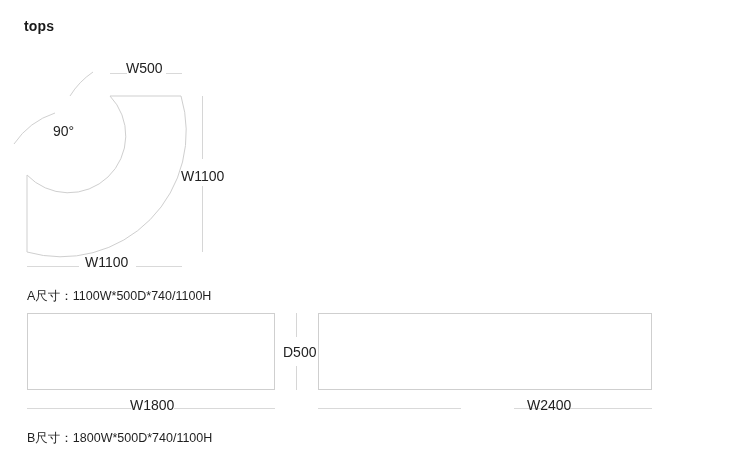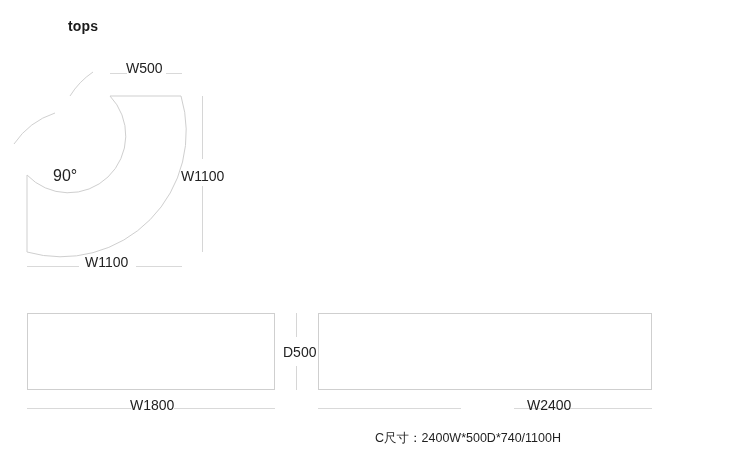--- a/index.html
+++ b/index.html
@@ -22,21 +22,20 @@
   }
 
   .page-title {
     position: absolute;
     left: 24px;
     top: 18px;
     font-size: 14px;
     font-weight: bold;
     color: #1a1a1a;
     letter-spacing: 0.2px;
-    margin-left: 44px;
   }
 
   
   .dim-text {
     position: absolute;
     font-size: 14px;
     color: #222222;
     white-space: nowrap;
     line-height: 1;
   }
@@ -106,21 +105,21 @@
   #dim-w500-text        { left: 126px; top: 61px;  }
 
   #dim-w1100v-line-top  { left: 202px; top: 96px;  height: 63px; }
   #dim-w1100v-line-bot  { left: 202px; top: 186px; height: 66px; }
   #dim-w1100v-text      { left: 181px; top: 169px; }
 
   #dim-w1100h-line-left  { left: 27px;  top: 266px; width: 52px; }
   #dim-w1100h-line-right { left: 136px; top: 266px; width: 46px; }
   #dim-w1100h-text       { left: 85px;  top: 255px; }
 
-  #angle-text { left: 53px; top: 124px; font-size: 16px; margin-top: 44px; }
+  #angle-text { left: 53px; top: 124px; font-size: 14px; }
 </style>
 </head>
 <body>
 
 <div id="page-root">
 
   <div class="page-title">tops</div>
 
   <div id="figure-a">
     <svg width="300" height="250" viewBox="0 0 300 250" aria-hidden="true">
@@ -144,33 +143,34 @@
   <div class="dim-line-v" id="dim-w1100v-line-top"></div>
   <div class="dim-line-v" id="dim-w1100v-line-bot"></div>
   <div class="dim-text" id="dim-w1100v-text">W1100</div>
 
   <div class="dim-line-h" id="dim-w1100h-line-left"></div>
   <div class="dim-line-h" id="dim-w1100h-line-right"></div>
   <div class="dim-text" id="dim-w1100h-text">W1100</div>
 
   <div class="dim-text" id="angle-text">90°</div>
 
+  <div class="spec-text" id="spec-a">A尺寸：1100W*500D*740/1100H</div>
 
   <div class="panel-rect" id="rect-b"></div>
 
   <div class="dim-line-h" id="dim-w1800-line-left"></div>
   <div class="dim-line-h" id="dim-w1800-line-right"></div>
   <div class="dim-text" id="dim-w1800-text">W1800</div>
 
+  <div class="spec-text" id="spec-b">B尺寸：1800W*500D*740/1100H</div>
 
   <div class="dim-line-v" id="dim-d500-line-top"></div>
   <div class="dim-line-v" id="dim-d500-line-bottom"></div>
   <div class="dim-text" id="dim-d500-text">D500</div>
 
   <div class="panel-rect" id="rect-c"></div>
 
   <div class="dim-line-h" id="dim-w2400-line-left"></div>
   <div class="dim-line-h" id="dim-w2400-line-right"></div>
   <div class="dim-text" id="dim-w2400-text">W2400</div>
 
-  <div class="spec-text" id="spec-c">C尺寸：2400W*500D*740/1100H</div>
 
 </div>
 
 </body></html>

